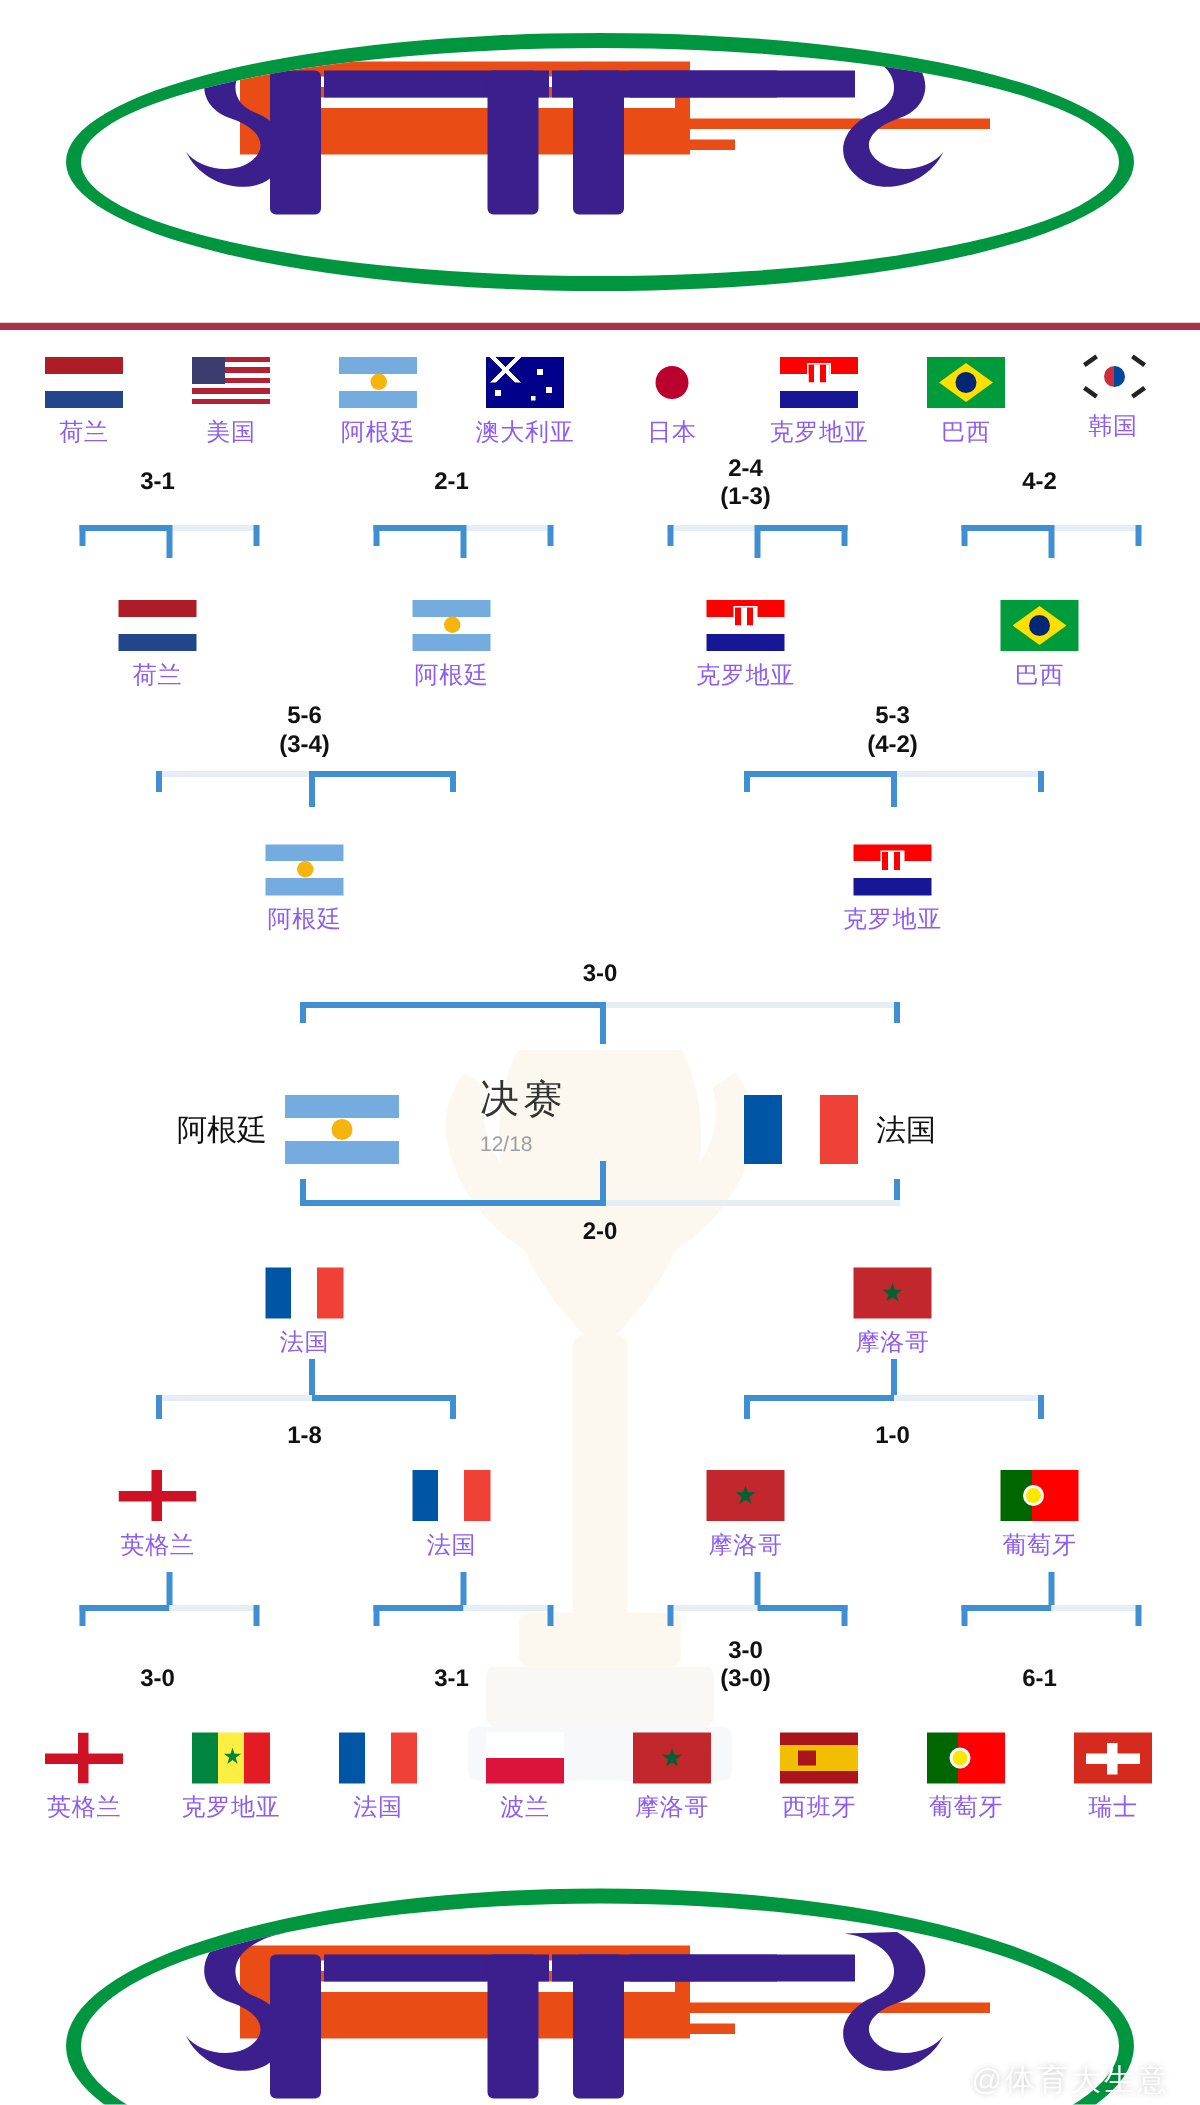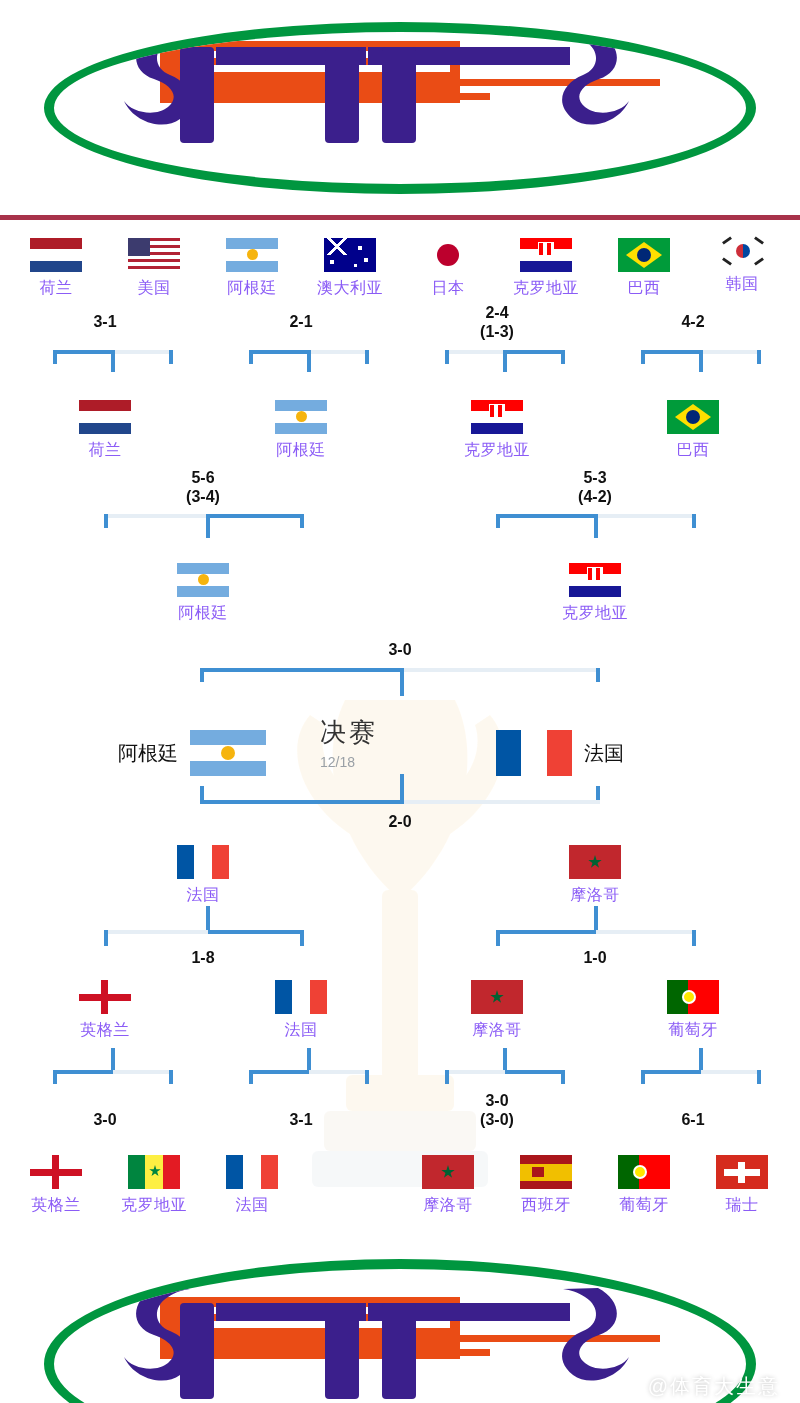--- a/index.html
+++ b/index.html
@@ -476,20 +476,24 @@
   <div class="team" style="left:99px;top:935px;">
     <span class="flag" style="background:linear-gradient(90deg,#00853f 0 33.3%, #fdef42 33.3% 66.6%, #e31b23 66.6%);">
       <span style="position:absolute;left:21px;top:10px;width:12px;height:12px;background:#00853f;clip-path:polygon(50% 0,61% 35%,98% 35%,68% 57%,79% 91%,50% 70%,21% 91%,32% 57%,2% 35%,39% 35%);"></span>
     </span>
     <span class="name">克罗地亚</span>
   </div>
   <div class="team" style="left:197px;top:935px;">
     <span class="flag" style="background:linear-gradient(90deg,#0055a4 0 33.3%, #ffffff 33.3% 66.6%, #ef4135 66.6%);"></span>
     <span class="name">法国</span>
   </div>
+  <div class="team" style="left:295px;top:935px;">
+    <span class="flag" style="background:linear-gradient(#ffffff 0 50%, #dc143c 50%);"></span>
+    <span class="name">波兰</span>
+  </div>
   <div class="team" style="left:393px;top:935px;">
     <span class="flag" style="background:#c1272d;">
       <span style="position:absolute;left:19px;top:10px;width:14px;height:14px;background:#006233;clip-path:polygon(50% 0,61% 35%,98% 35%,68% 57%,79% 91%,50% 70%,21% 91%,32% 57%,2% 35%,39% 35%);"></span>
     </span>
     <span class="name">摩洛哥</span>
   </div>
   <div class="team" style="left:491px;top:935px;">
     <span class="flag" style="background:linear-gradient(#aa151b 0 25%, #f1bf00 25% 75%, #aa151b 75%);">
       <span style="position:absolute;left:12px;top:12px;width:12px;height:10px;background:#aa151b;"></span>
     </span>

